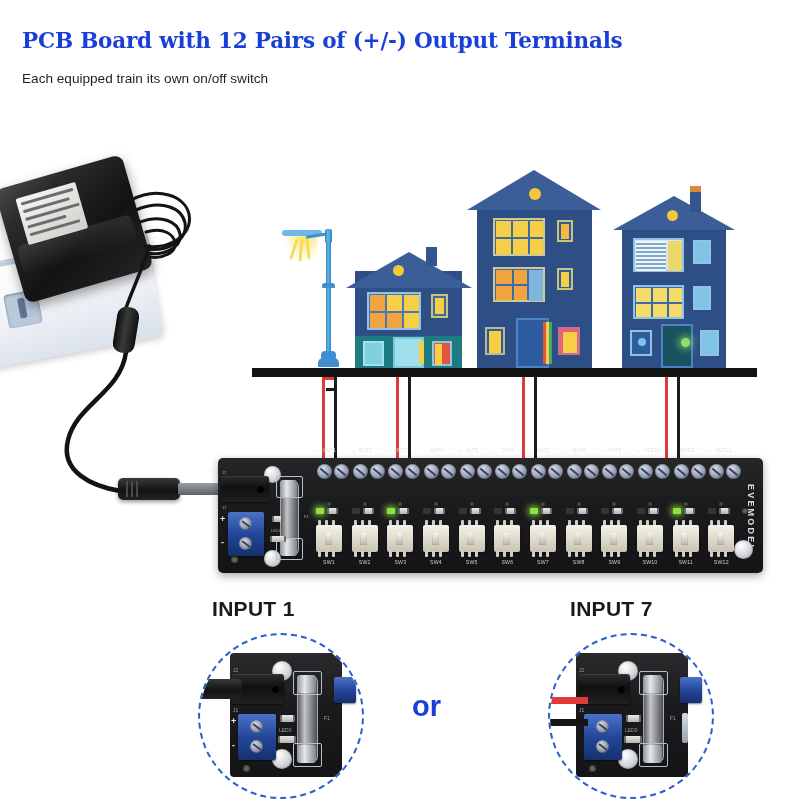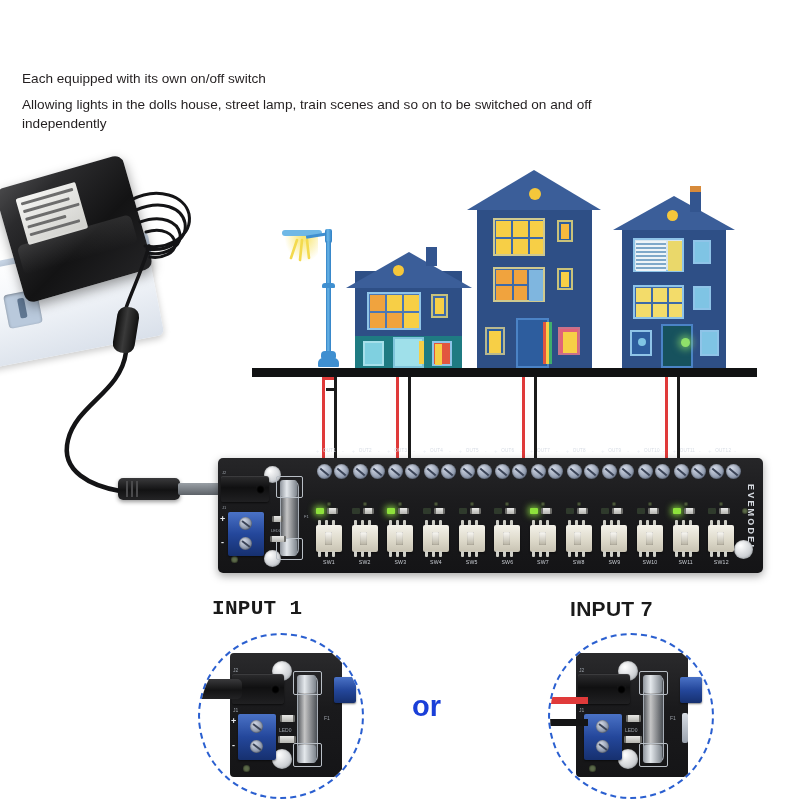--- a/index.html
+++ b/index.html
@@ -241,22 +241,22 @@
     position:absolute;
     background:linear-gradient(180deg,#2a2a2c 0%,#1a1a1c 45%,#151517 100%);
     border-radius:4px;
   }
 </style>
 </head>
 <body>
 
 <div class="stage">
 
-  <div class="sub1">Each equipped with its own on/off switch</div>
-  <div class="sub2">Allowing lights in the dolls house, street lamp, train scenes and so on to be switched on and off independently</div>
+  <div class="title">PCB Board with 12 Pairs of (+/-) Output Terminals</div>
+  <div class="sub1">Each equipped train its own on/off switch</div>
 
   <div>
     <div class="strip-top"></div>
     <div class="strip"></div>
 
     <div class="socket" style="left:6px;top:292px;">
         <i></i>
       </div>
   </div>
 
@@ -652,21 +652,21 @@
         <div class="swpin" style="left: 499.333px; top: 62px;"></div>
         <div class="swpin" style="left: 506.333px; top: 62px;"></div>
         <div class="sw" style="left: 490.333px; top: 67px;"></div>
         <div class="swpin" style="left: 492.333px; top: 93px;"></div>
         <div class="swpin" style="left: 499.333px; top: 93px;"></div>
         <div class="swpin" style="left: 506.333px; top: 93px;"></div>
         <div class="swlabel" style="left: 490.333px; top: 101px;">SW12</div>
       </div>
   </div>
 
-  <div class="callout-title" style="left:212px;top:597px;font-family:Liberation Mono, monospace;">INPUT 1</div>
+  <div class="callout-title" style="left:212px;top:597px;">INPUT 1</div>
   <div class="callout-title" style="left:570px;top:597px;">INPUT 7</div>
   <div class="or">or</div>
 
   <div class="circle" style="left:198px;top:633px;width:166px;height:166px;">
     <div class="minipcb" style="left:30px;top:18px;width:112px;height:124px;">
       <div class="hole" style="left:42px;top:8px;width:20px;height:20px;"></div>
       <div class="hole" style="left:42px;top:96px;width:20px;height:20px;"></div>
       <div class="refdes" style="left:3px;top:14px;font-size:5px;">J2</div>
       <div class="dcjack" style="left:2px;top:21px;width:52px;height:30px;"></div>
       <div class="refdes" style="left:3px;top:54px;font-size:5px;">J1</div>

